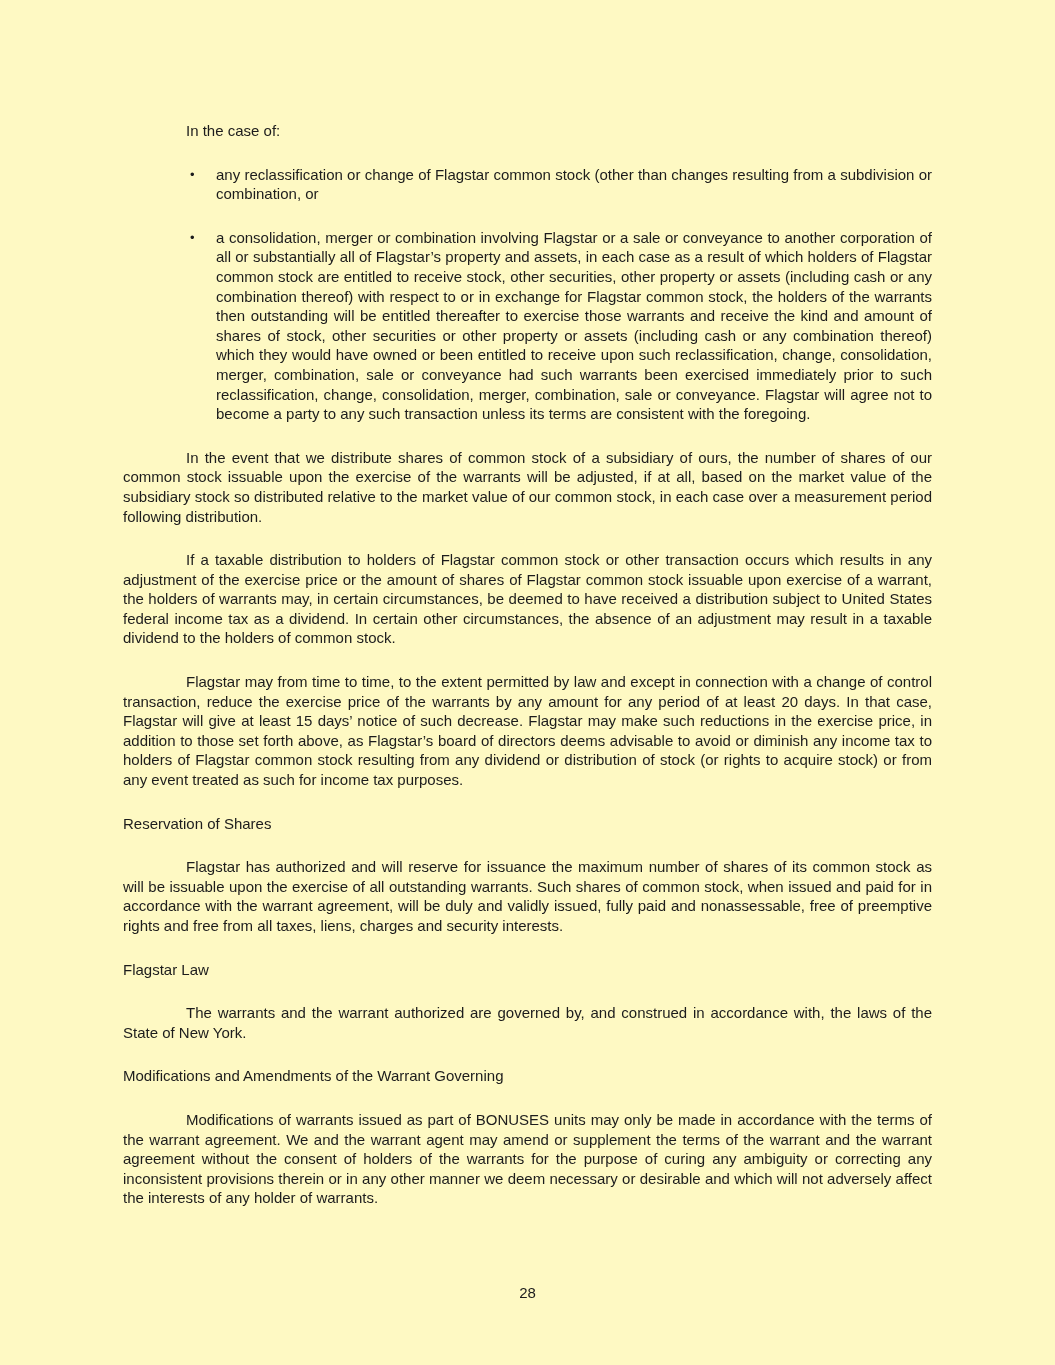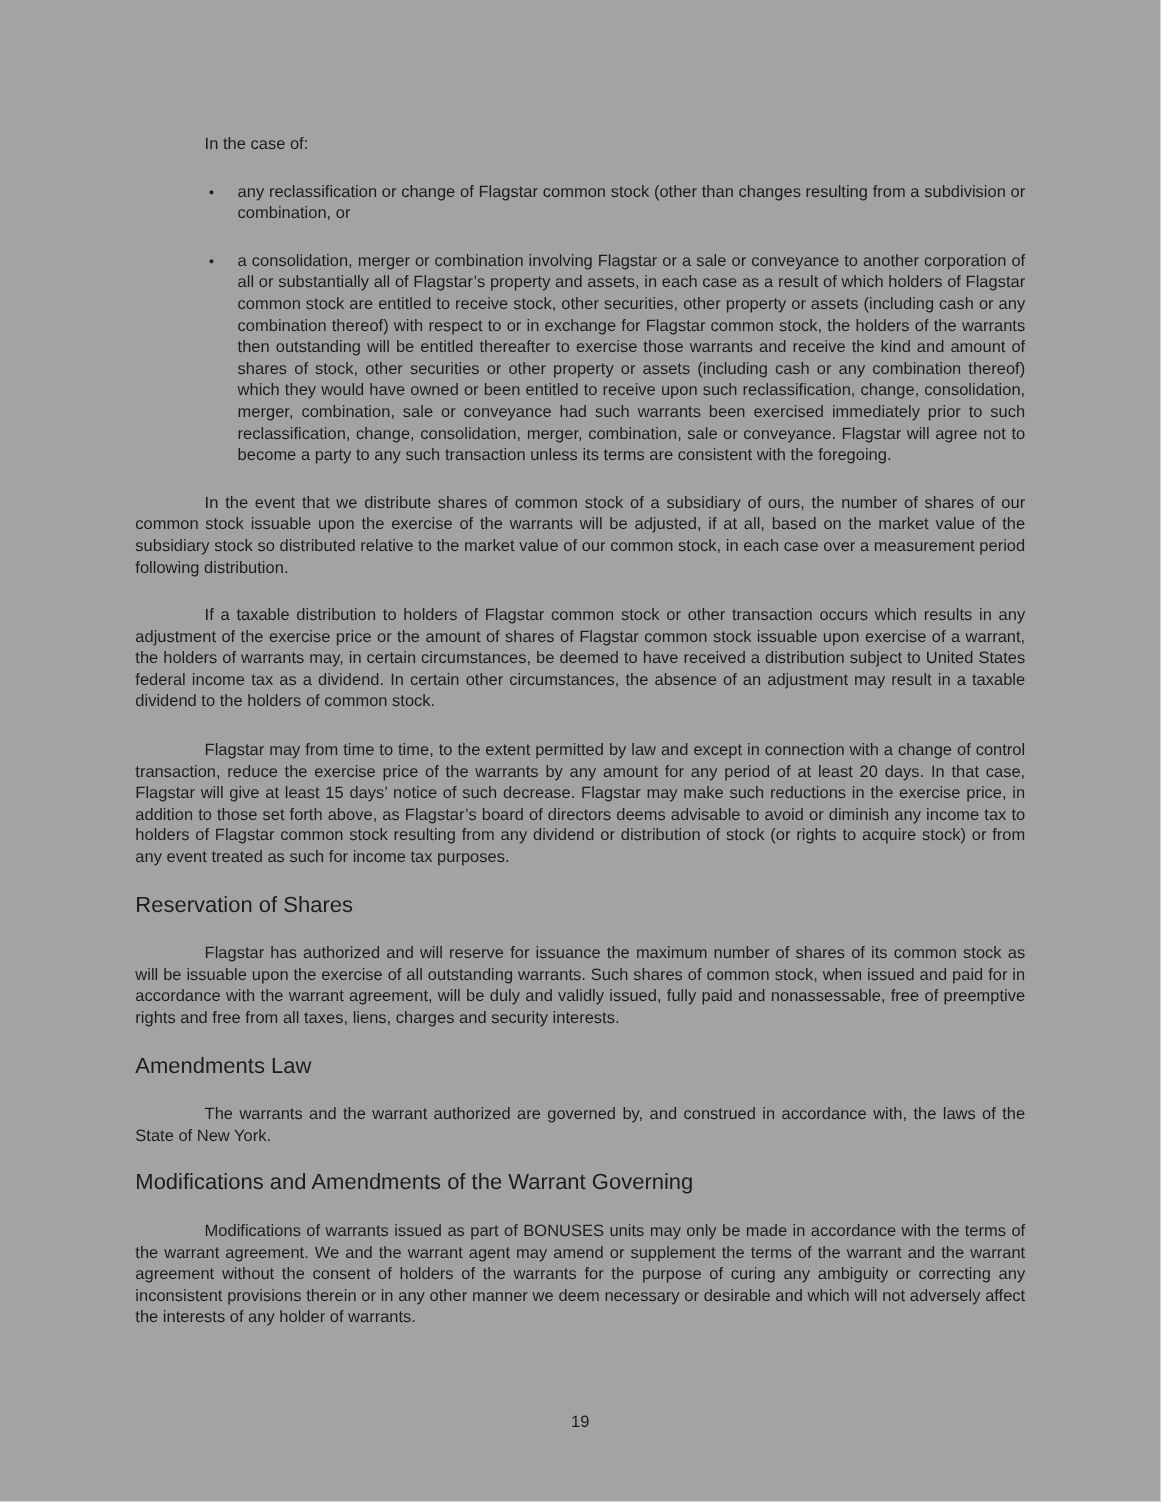--- a/index.html
+++ b/index.html
@@ -6,35 +6,35 @@
     margin: 0;
     padding: 0;
     background: #ffffff;
   }
   .page {
     position: relative;
     width: 1055px;
     height: 1365px;
     box-sizing: border-box;
     padding: 121px 123px 0 123px;
-    background: #a3a3a3;
+    background: #fef9c3;
     font-family: "Liberation Sans", sans-serif;
     font-size: 15px;
     line-height: 19.6px;
     color: #1c1c1c;
     overflow: hidden;
   }
   .para {
     margin: 0 0 24px 0;
     text-align: justify;
     text-indent: 63px;
   }
   .heading {
     margin: 0 0 24px 0;
-    font-size: 20px;
+    font-size: 15px;
     font-weight: normal;
     text-align: left;
   }
   ul.bullets {
     list-style: none;
     margin: 0;
     padding: 0;
   }
   li.bullet {
     position: relative;
@@ -77,21 +77,21 @@
 
   <p class="para">In the event that we distribute shares of common stock of a subsidiary of ours, the number of shares of our common stock issuable upon the exercise of the warrants will be adjusted, if at all, based on the market value of the subsidiary stock so distributed relative to the market value of our common stock, in each case over a measurement period following distribution.</p>
 
   <p class="para">If a taxable distribution to holders of Flagstar common stock or other transaction occurs which results in any adjustment of the exercise price or the amount of shares of Flagstar common stock issuable upon exercise of a warrant, the holders of warrants may, in certain circumstances, be deemed to have received a distribution subject to United States federal income tax as a dividend. In certain other circumstances, the absence of an adjustment may result in a taxable dividend to the holders of common stock.</p>
 
   <p class="para">Flagstar may from time to time, to the extent permitted by law and except in connection with a change of control transaction, reduce the exercise price of the warrants by any amount for any period of at least 20 days. In that case, Flagstar will give at least 15 days’ notice of such decrease. Flagstar may make such reductions in the exercise price, in addition to those set forth above, as Flagstar’s board of directors deems advisable to avoid or diminish any income tax to holders of Flagstar common stock resulting from any dividend or distribution of stock (or rights to acquire stock) or from any event treated as such for income tax purposes.</p>
 
   <h2 class="heading">Reservation of Shares</h2>
   <p class="para">Flagstar has authorized and will reserve for issuance the maximum number of shares of its common stock as will be issuable upon the exercise of all outstanding warrants. Such shares of common stock, when issued and paid for in accordance with the warrant agreement, will be duly and validly issued, fully paid and nonassessable, free of preemptive rights and free from all taxes, liens, charges and security interests.</p>
 
-  <h2 class="heading">Amendments Law</h2>
+  <h2 class="heading">Flagstar Law</h2>
   <p class="para">The warrants and the warrant authorized are governed by, and construed in accordance with, the laws of the State of New York.</p>
 
   <h2 class="heading">Modifications and Amendments of the Warrant Governing</h2>
   <p class="para">Modifications of warrants issued as part of BONUSES units may only be made in accordance with the terms of the warrant agreement. We and the warrant agent may amend or supplement the terms of the warrant and the warrant agreement without the consent of holders of the warrants for the purpose of curing any ambiguity or correcting any inconsistent provisions therein or in any other manner we deem necessary or desirable and which will not adversely affect the interests of any holder of warrants.</p>
 
-  <div class="page-number">19</div>
+  <div class="page-number">28</div>
 
 </div>
 
 </body></html>

